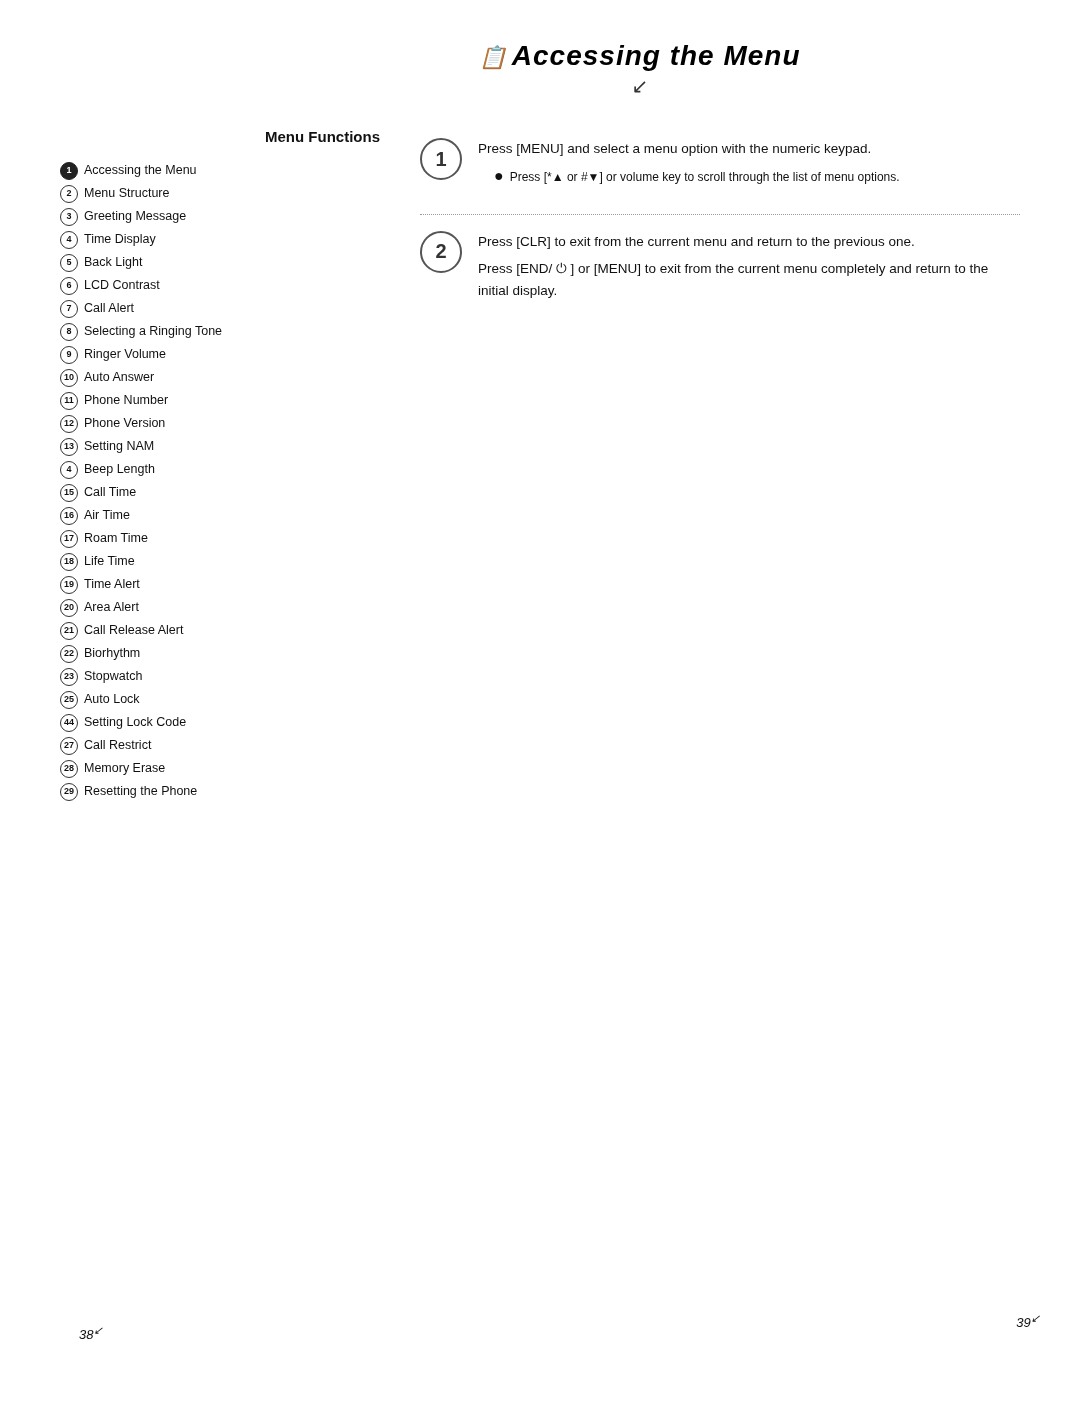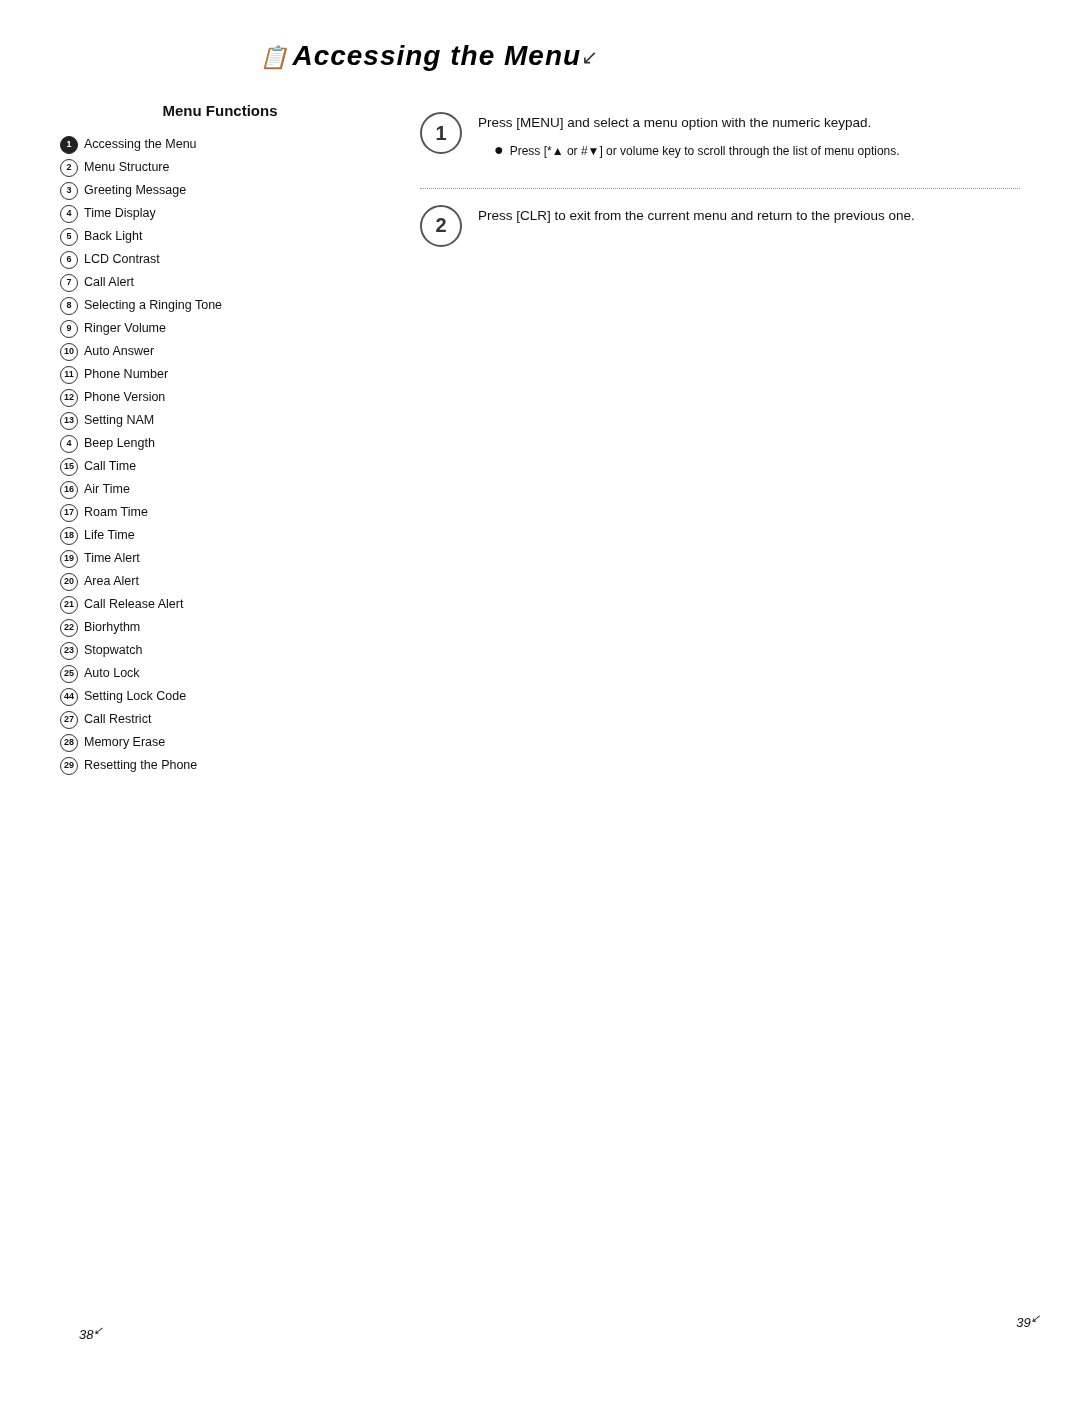--- a/index.html
+++ b/index.html
@@ -16,20 +16,21 @@
     .page {
       width: 1080px;
       min-height: 1402px;
       position: relative;
       padding: 40px 60px;
     }
 
     
     .header {
       display: flex;
+      flex-direction: column;
       align-items: center;
       margin-bottom: 30px;
       margin-left: 200px;
     }
 
     .header-title {
       font-size: 28px;
       font-style: italic;
       font-weight: bold;
       color: #000;
@@ -51,21 +52,21 @@
 
     
     .left-col {
       width: 320px;
       flex-shrink: 0;
     }
 
     .menu-functions-title {
       font-size: 15px;
       font-weight: bold;
-      text-align: center;
+      text-align: right;
       margin-bottom: 16px;
     }
 
     .menu-list {
       list-style: none;
       padding: 0;
     }
 
     .menu-list li {
       display: flex;
@@ -321,20 +322,21 @@
           </div>
         </div>
       </div>
 
       <hr class="step-divider">
 
       <div class="step">
         <div class="step-circle">2</div>
         <div class="step-content">
           <p>Press [CLR] to exit from the current menu and return to the previous one.</p>
+          <p>Press [END/ ⏻ ] or [MENU] to exit from the current menu completely and return to the initial display.</p>
         </div>
       </div>
 
     </div>
   </div>
 
   <div class="page-num-left">
     <span>38</span><span style="font-size:11px; vertical-align: super;">↙</span>
   </div>
   <div class="page-num-right">

